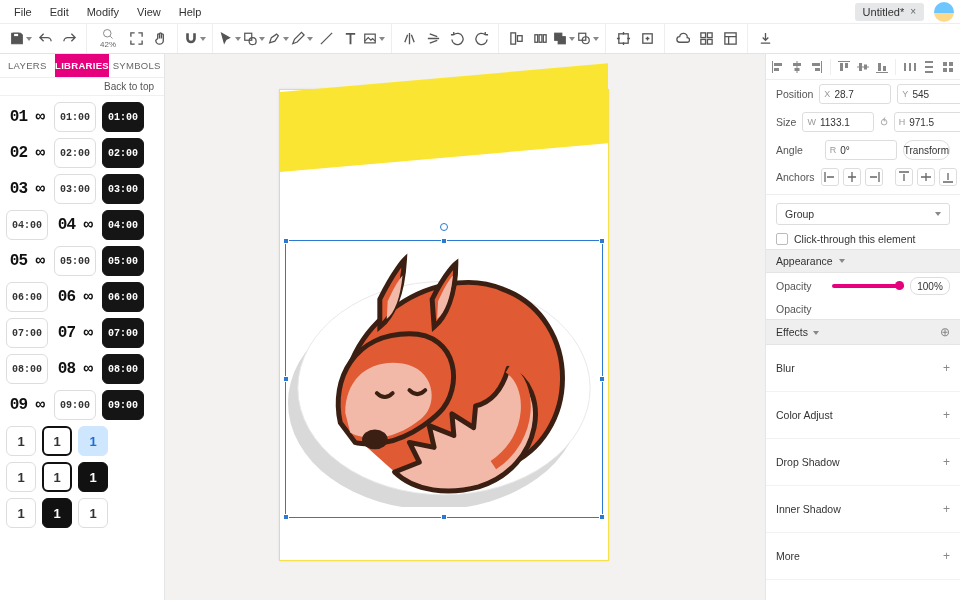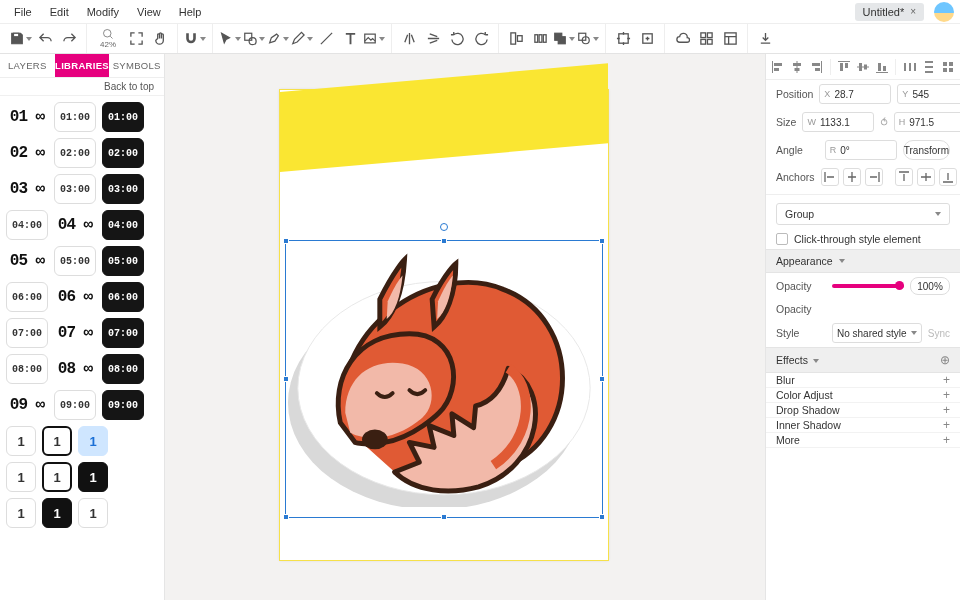--- a/index.html
+++ b/index.html
@@ -70,21 +70,21 @@
 .aic { width:18px;height:18px;border:1px solid #ddd;border-radius:3px;display:flex;align-items:center;justify-content:center;}
 .aic svg{width:12px;height:12px;stroke:#666;fill:none;stroke-width:1.3;}
 .select-full { margin:4px 10px; }
 .select-box { height:22px;border:1px solid #ddd;border-radius:3px;display:flex;align-items:center;padding:0 8px;justify-content:space-between;}
 .checkbox-row { margin:4px 10px; display:flex; align-items:center; gap:6px;}
 .chk{width:12px;height:12px;border:1px solid #bbb;border-radius:2px;}
 .section-head { background:#efefef; padding:5px 10px; font-size:10.5px; display:flex; align-items:center; gap:4px; border-top:1px solid #e4e4e4;border-bottom:1px solid #e4e4e4;}
 .slider { flex:1; height:4px; background:linear-gradient(to right,#e6007e,#e6007e); border-radius:2px; position:relative;}
 .slider .knob{position:absolute;right:0;top:-3px;width:9px;height:9px;border-radius:50%;background:#e6007e;}
 .pct-field{width:40px;height:18px;border:1px solid #ddd;border-radius:8px;display:flex;align-items:center;justify-content:center;font-size:10px;}
-.effect-row{display:flex;justify-content:space-between;padding:0 10px;align-items:center;border-bottom:1px solid #f2f2f2;}
+.effect-row{display:flex;justify-content:space-between;padding:16px 10px;align-items:center;border-bottom:1px solid #f2f2f2;}
 .plus{color:#888;font-size:12px;}
 .align-bar{height:26px;border-bottom:1px solid #eee;display:flex;align-items:center;gap:2px;padding:0 4px;}
 .align-bar .sep{width:1px;height:16px;background:#eee;margin:0 3px;}
 .abtn{width:18px;height:18px;display:flex;align-items:center;justify-content:center;}
 .abtn svg{width:14px;height:14px;stroke:#888;fill:#888;stroke-width:0;}
 .sync{color:#bbb;font-size:10px;}
 .link-ic{width:18px;height:20px;display:flex;align-items:center;justify-content:center;color:#aaa;}
 </style>
 </head>
 <body>
@@ -537,45 +537,37 @@
     </div>
     <div class="insp-sep"></div>
     <div class="select-full">
       <div class="select-box">
           <span>Group</span>
           <span class="caret"></span>
         </div>
     </div>
     <div class="checkbox-row">
       <div class="chk"></div>
-        <span>Click-through style element</span>
+        <span>Click-through this element</span>
     </div>
 
     <div class="section-head">
         <span>Appearance</span>
         <span class="caret"></span>
       </div>
     <div class="insp-row">
       <div class="lbl">Opacity</div>
       <div class="slider">
           <div class="knob"></div>
         </div>
       <div class="pct-field">100%</div>
     </div>
     <div class="insp-row">
       <div class="lbl">Opacity</div>
     </div>
-    <div class="insp-row">
-      <div class="lbl">Style</div>
-      <div class="field" style="justify-content:space-between">
-          <span>No shared style</span>
-          <span class="caret"></span>
-        </div>
-      <span class="sync">Sync</span>
-    </div>
 
     <div class="section-head" style="justify-content:space-between">
       <span><span>Effects</span> <span class="caret"></span></span>
       <span class="plus">⊕</span>
     </div>
     <div class="effect-row">
         <span>Blur</span>
         <span class="plus">+</span>
       </div>
     <div class="effect-row">

